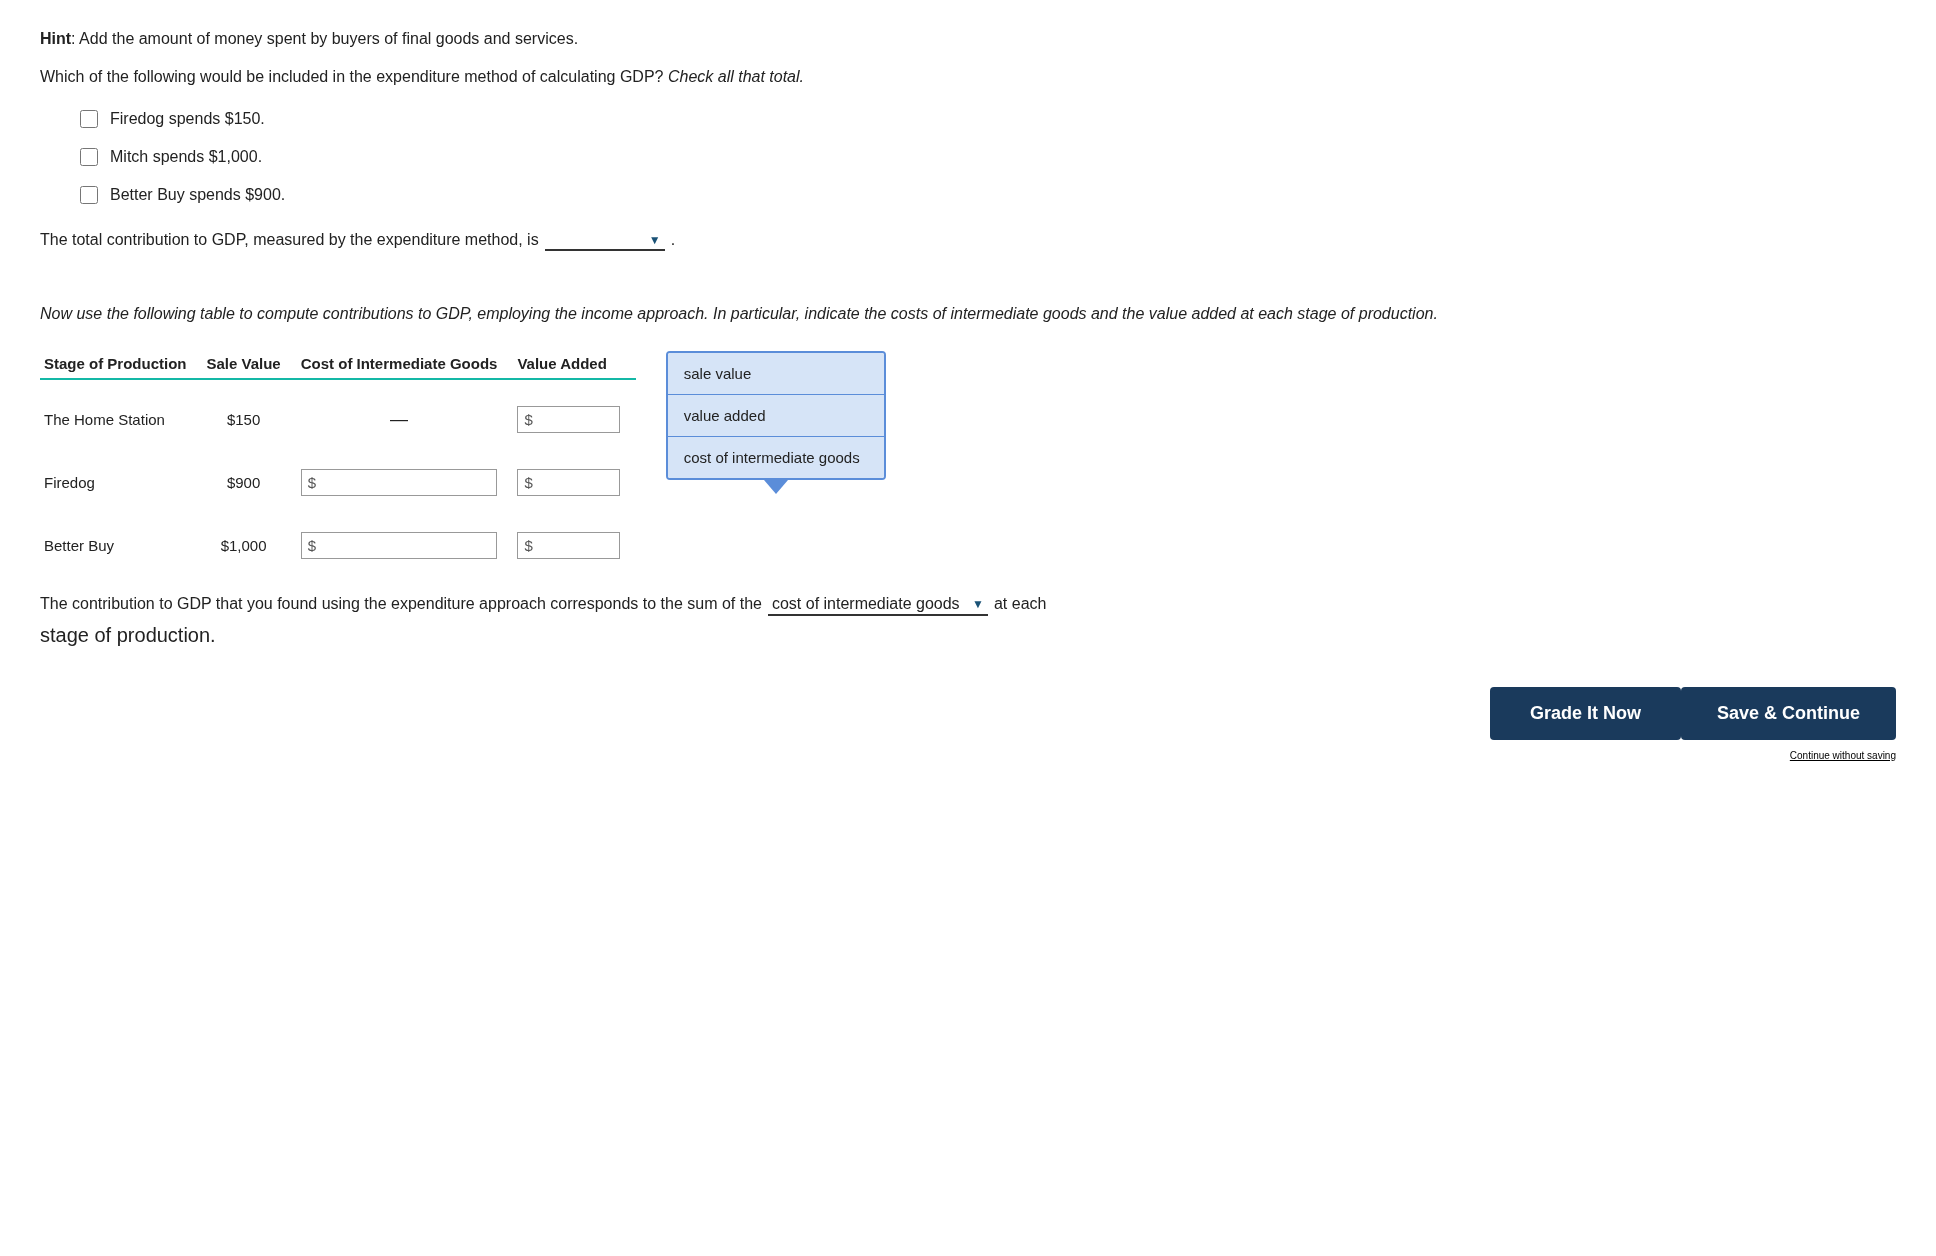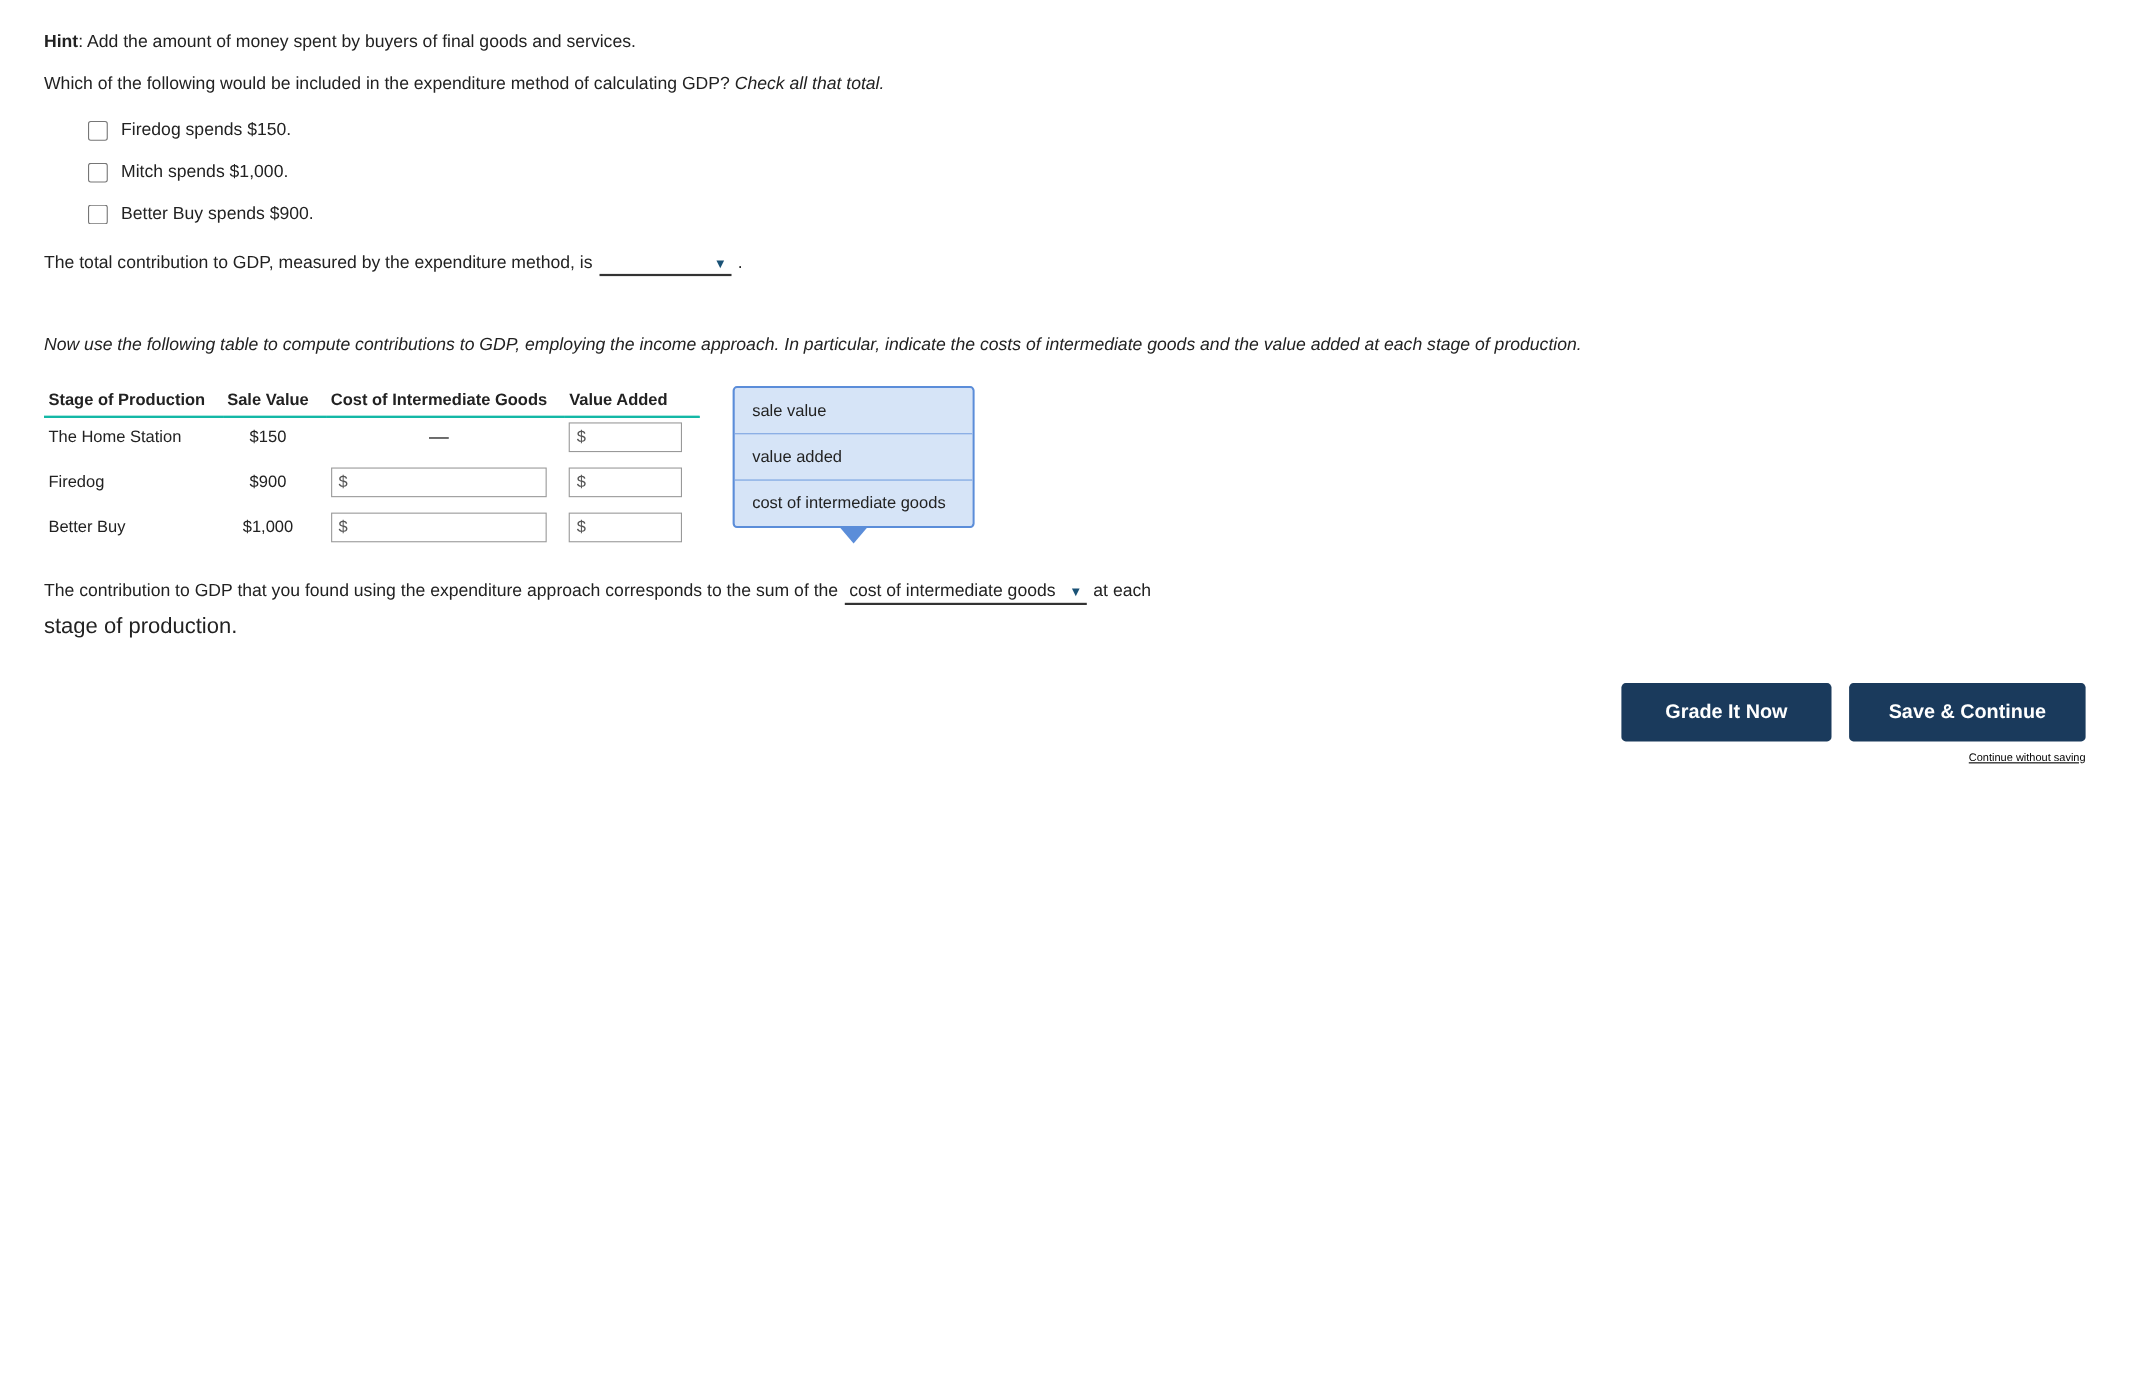--- a/index.html
+++ b/index.html
@@ -90,21 +90,21 @@
       font-size: 15px;
     }
     .prod-table th {
       font-weight: bold;
       text-align: left;
       padding: 4px 16px 6px 4px;
       border-bottom: 2px solid #14b8a6;
       white-space: nowrap;
     }
     .prod-table td {
-      padding: 4px 16px 10px 4px;
+      padding: 26px 16px 10px 4px;
       text-align: center;
       vertical-align: middle;
     }
     .prod-table td:first-child {
       text-align: left;
     }
     .prod-table th:first-child {
       text-align: left;
     }
     .dollar-input-wrapper {
@@ -173,21 +173,20 @@
     .contribution-line .inline-select {
       min-width: 200px;
     }
     .stage-line {
       font-size: 20px;
       margin-bottom: 40px;
     }
     .buttons-row {
       display: flex;
       justify-content: flex-end;
-      gap: 16px;
       margin-bottom: 10px;
     }
     .btn-grade {
       background: #1a3a5c;
       color: #fff;
       border: none;
       padding: 16px 40px;
       font-size: 18px;
       font-weight: bold;
       border-radius: 4px;

